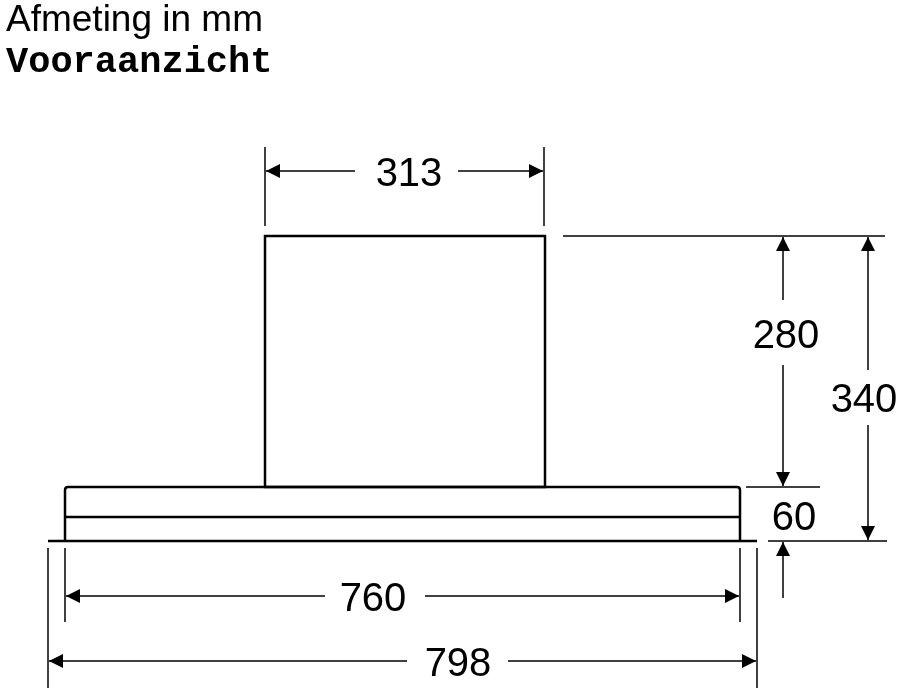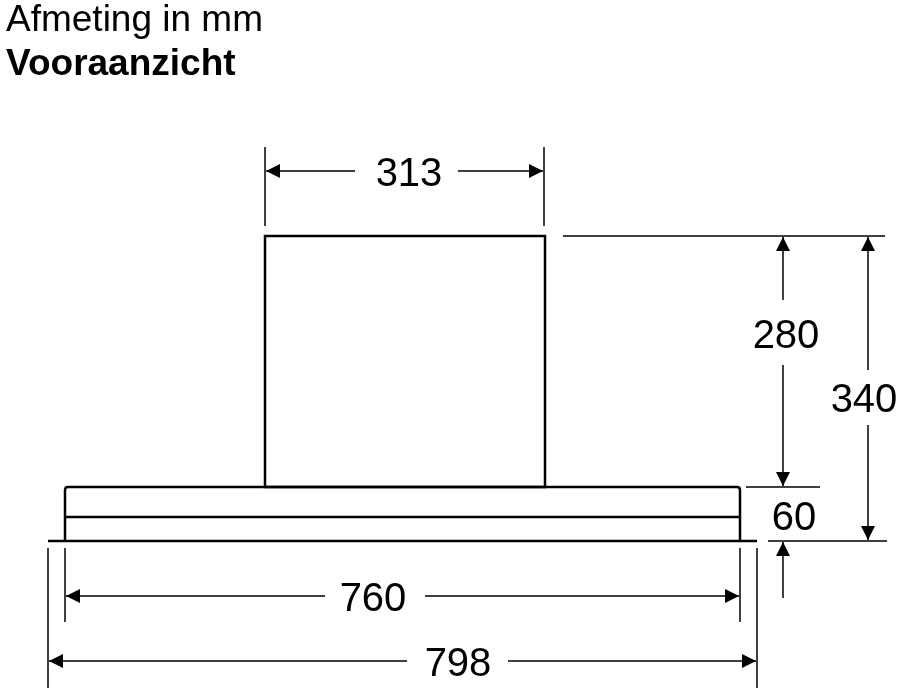--- a/index.html
+++ b/index.html
@@ -1,19 +1,19 @@
 <!DOCTYPE html>
 <html><head>
 <meta charset="utf-8">
 <style>
   html, body { margin: 0; padding: 0; background: #ffffff; }
   body { width: 900px; height: 688px; position: relative; overflow: hidden; font-family: "Liberation Sans", sans-serif; color: #000; }
   .title { position: absolute; left: 6px; margin: 0; line-height: 1; white-space: nowrap; }
   #t1 { top: 0px; font-size: 37px; font-weight: normal; }
-  #t2 { top: 44px; font-size: 37px; font-weight: bold; }
+  #t2 { top: 44px; font-size: 37px; font-weight: bold; font-family: Liberation Mono, monospace; }
   svg { position: absolute; left: 0; top: 0; }
   .dimtext { font-family: "Liberation Sans", sans-serif; font-size: 40px; fill: #000; }
 </style>
 </head>
 <body>
 
 <h1 class="title" id="t1">Afmeting in mm</h1>
 <h2 class="title" id="t2">Vooraanzicht</h2>
 
 <svg width="900" height="688" viewBox="0 0 900 688">

